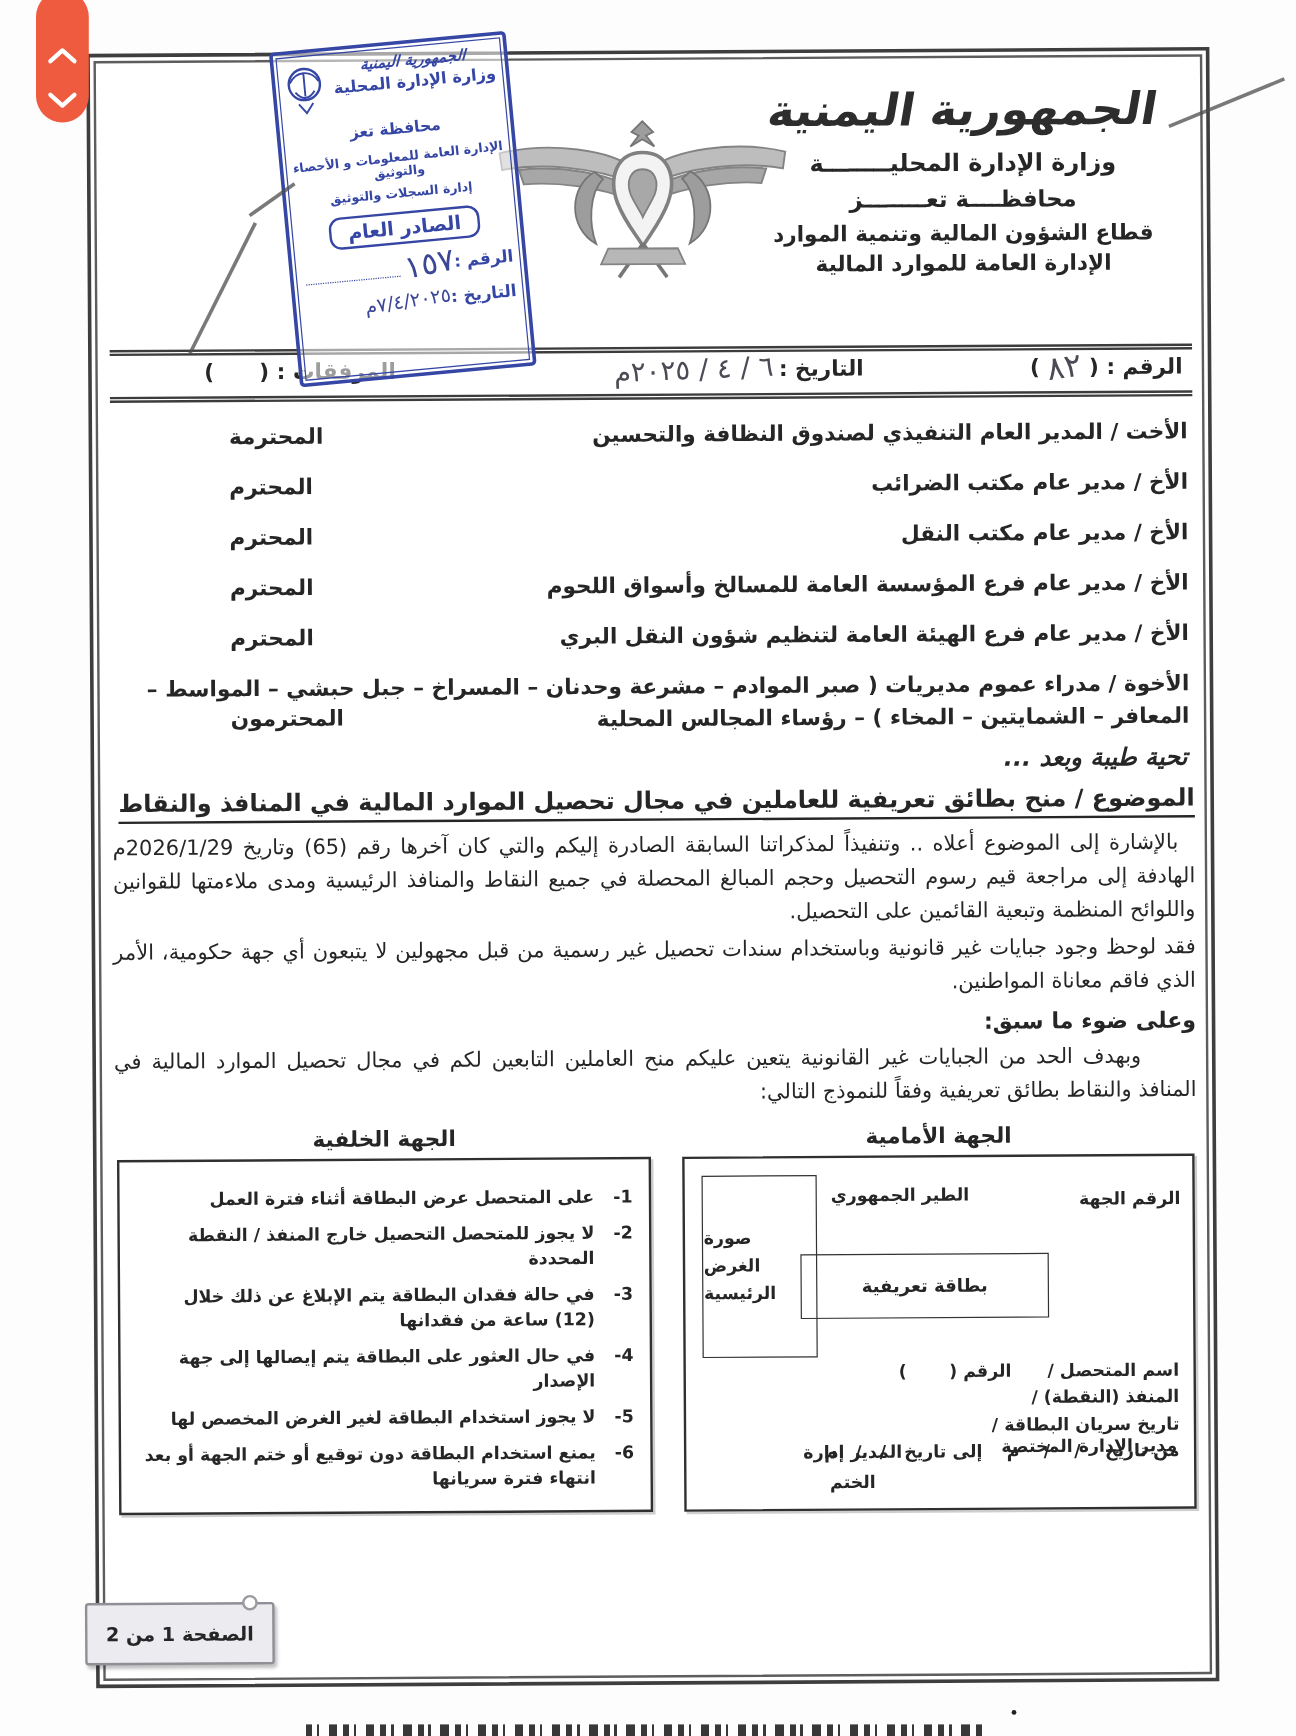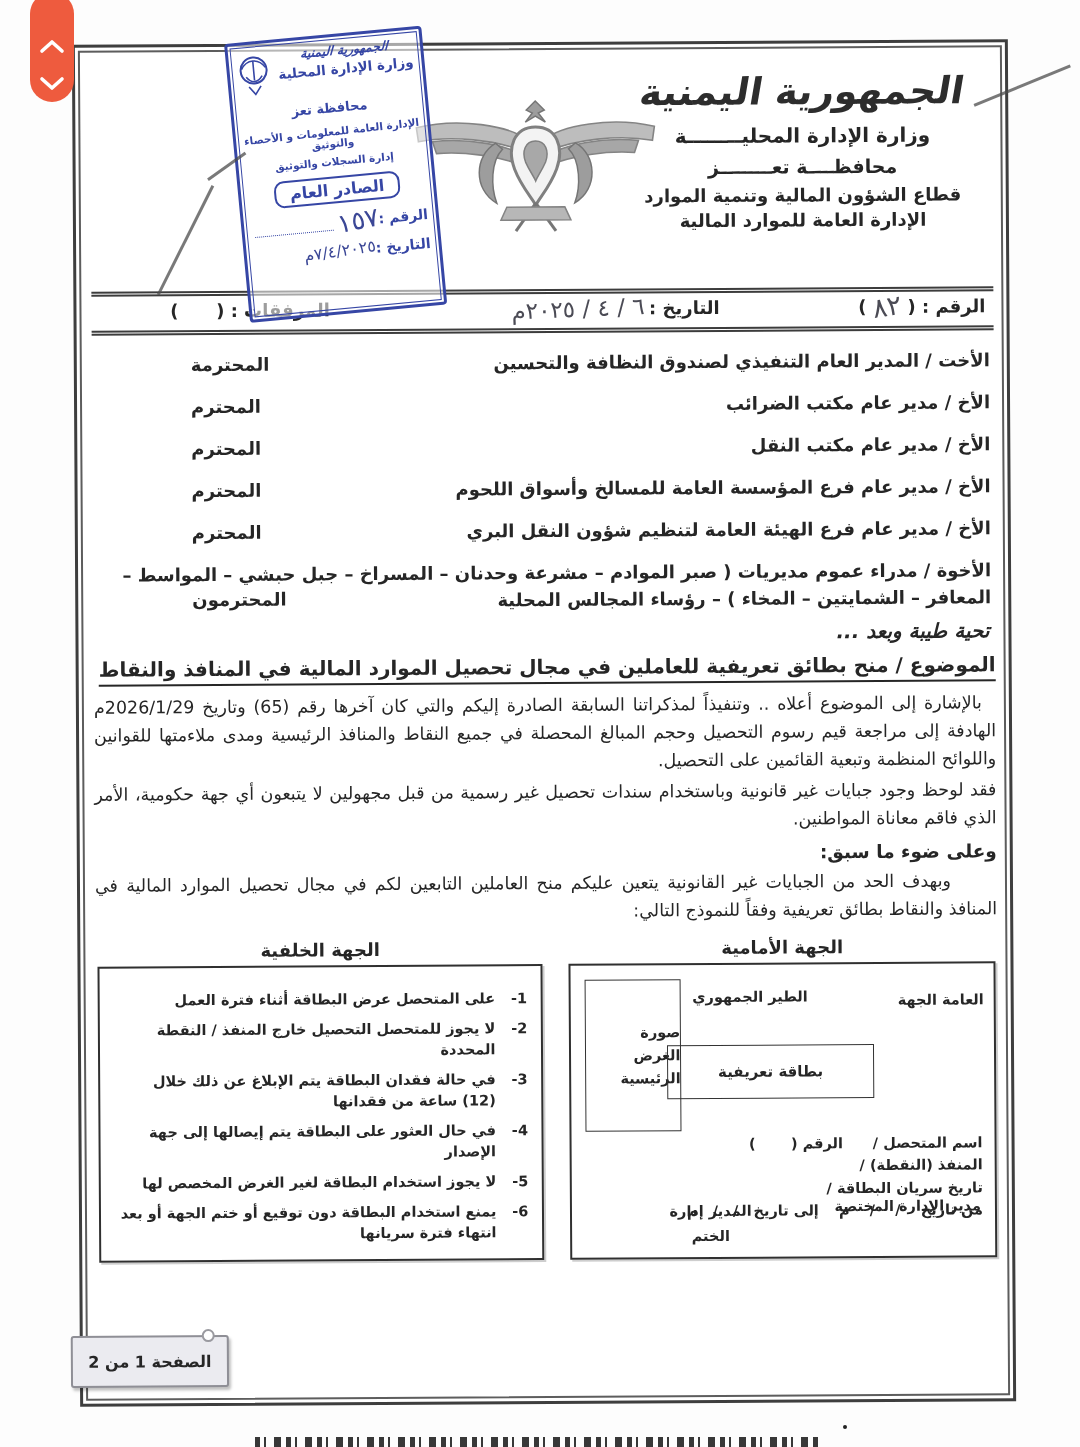--- a/index.html
+++ b/index.html
@@ -85,21 +85,21 @@
   .card-col{display:flex;flex-direction:column;}
   .card-col.front{flex:0 0 47.5%;}
   .card-col.back{flex:1;}
   .card-title{text-align:center;font-weight:bold;font-size:18px;margin-bottom:5px;}
   .card-box{border:2.5px solid #303030;height:292px;position:relative;background:#fff;
     box-shadow:2px 2px 0 rgba(60,60,60,.25);}
   .front .card-box{font-weight:bold;font-size:14.5px;}
   .cliche{position:absolute;top:28px;right:10px;}
   .bird{position:absolute;top:24px;right:186px;}
   .photo-box{position:absolute;top:14px;left:14px;width:94px;height:150px;border:1.5px solid #333;
-    display:flex;flex-direction:column;align-items:flex-start;justify-content:center;gap:7px;
+    display:flex;flex-direction:column;align-items:flex-end;justify-content:center;gap:7px;
     text-align:center;font-size:14.5px;}
   .card-type-box{position:absolute;top:80px;right:120px;width:205px;height:52px;border:1.5px solid #333;
     display:flex;align-items:center;justify-content:center;font-size:15px;}
   .front-fields{position:absolute;top:168px;right:12px;left:12px;line-height:1.55;}
   .f-row{display:flex;justify-content:space-between;padding-left:165px;}
   .sign-row{position:absolute;bottom:8px;right:14px;left:12px;display:flex;
     justify-content:space-between;padding-left:85px;align-items:flex-start;}
   .sign-left{text-align:center;line-height:1.7;}
   .rules{padding:22px 14px 8px 16px;}
   .rule{display:flex;gap:10px;font-weight:bold;font-size:14.5px;line-height:1.45;margin-bottom:9px;}
@@ -263,21 +263,21 @@
       <p class="para indent1">بالإشارة إلى الموضوع أعلاه .. وتنفيذاً لمذكراتنا السابقة الصادرة إليكم والتي كان آخرها رقم (65) وتاريخ 2026/1/29م الهادفة إلى مراجعة قيم رسوم التحصيل وحجم المبالغ المحصلة في جميع النقاط والمنافذ الرئيسية ومدى ملاءمتها للقوانين واللوائح المنظمة وتبعية القائمين على التحصيل.</p>
       <p class="para">فقد لوحظ وجود جبايات غير قانونية وباستخدام سندات تحصيل غير رسمية من قبل مجهولين لا يتبعون أي جهة حكومية، الأمر الذي فاقم معاناة المواطنين.</p>
       <div class="sub-head">وعلى ضوء ما سبق:</div>
       <p class="para indent2">وبهدف الحد من الجبايات غير القانونية يتعين عليكم منح العاملين التابعين لكم في مجال تحصيل الموارد المالية في المنافذ والنقاط بطائق تعريفية وفقاً للنموذج التالي:</p>
 
       <div class="cards">
 
         <div class="card-col front">
           <div class="card-title">الجهة الأمامية</div>
           <div class="card-box">
-            <span class="cliche">العامة الجهة</span>
+            <span class="cliche">الرقم الجهة</span>
             <span class="bird">الطير الجمهوري</span>
             <div class="photo-box">
               <span>صورة</span>
               <span>الغرض</span>
               <span>الرئيسية</span>
             </div>
             <div class="card-type-box">بطاقة تعريفية</div>
             <div class="front-fields">
               <div class="f-row">
                 <span>اسم المتحصل /</span>

